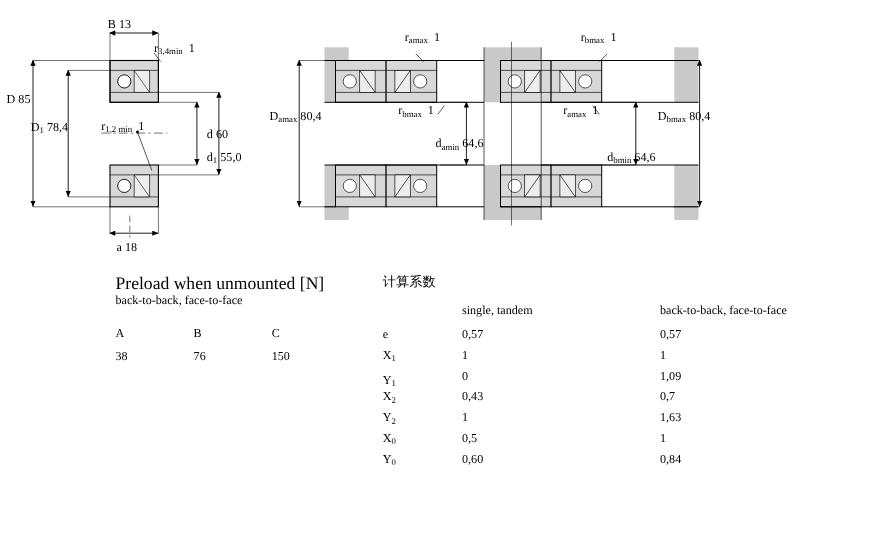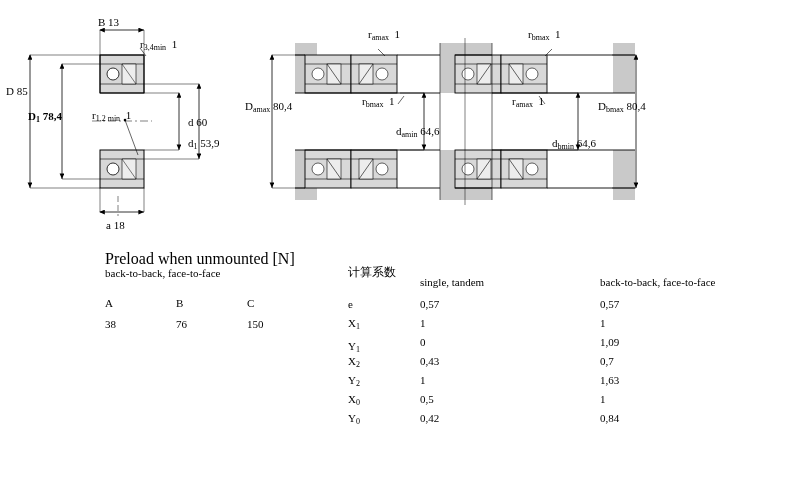--- a/index.html
+++ b/index.html
@@ -235,25 +235,25 @@
   </svg>
 
   <div class="lbl" style="left:98px; top:16px;"><span>B</span> <span>13</span></div>
 
   <div class="lbl" style="left:140px; top:38px;"><span>r</span><sub>3,4min</sub>&nbsp;&nbsp;<span>1</span></div>
 
   <div class="lbl" style="left:6px; top:85px;"><span>D</span> <span>85</span></div>
 
   <div class="lbl" style="left:78px; top:109px;margin-left:14px;"><span>r</span><sub>1,2 min</sub>&nbsp;&nbsp;<span>1</span></div>
 
-  <div class="lbl" style="left:28px; top:110px;font-weight:bold;"><span>D</span><sub>1</sub> <span>78,4</span></div>
+  <div class="lbl" style="left:28px; top:110px;"><span>D</span><sub>1</sub> <span>78,4</span></div>
 
   <div class="lbl" style="left:188px; top:116px;"><span>d</span> <span>60</span></div>
 
-  <div class="lbl" style="left:188px; top:137px;"><span>d</span><sub>1</sub> <span>53,9</span></div>
+  <div class="lbl" style="left:188px; top:137px;"><span>d</span><sub>1</sub> <span>55,0</span></div>
 
   <div class="lbl" style="left:232px; top:128px;"><span></span></div>
 
   <div class="lbl" style="left:106px; top:219px;"><span>a</span> <span>18</span></div>
 
   <div class="lbl" style="left:368px; top:28px;"><span>r</span><sub>amax</sub>&nbsp;&nbsp;<span>1</span></div>
 
   <div class="lbl" style="left:528px; top:28px;"><span>r</span><sub>bmax</sub>&nbsp;&nbsp;<span>1</span></div>
 
   <div class="lbl" style="left:245px; top:100px;"><span>D</span><sub>amax</sub> <span>80,4</span></div>
@@ -272,21 +272,21 @@
   <div class="lbl" style="left:105px; top:267px;">back-to-back, face-to-face</div>
 
   <div class="lbl" style="left:105px; top:297px;">A</div>
   <div class="lbl" style="left:176px; top:297px;">B</div>
   <div class="lbl" style="left:247px; top:297px;">C</div>
 
   <div class="lbl" style="left:105px; top:318px;">38</div>
   <div class="lbl" style="left:176px; top:318px;">76</div>
   <div class="lbl" style="left:247px; top:318px;">150</div>
 
-  <div class="lbl" style="left:348px; top:250px; font-size:12px; font-family:'DejaVu Sans', sans-serif;margin-top:16px;">计算系数</div>
+  <div class="lbl" style="left:348px; top:250px; font-size:12px; font-family:'DejaVu Sans', sans-serif;">计算系数</div>
 
   <div class="lbl" style="left:420px; top:276px;">single, tandem</div>
   <div class="lbl" style="left:600px; top:276px;">back-to-back, face-to-face</div>
 
   <div class="lbl" style="left:348px; top:298px;"><span>e</span><sub></sub></div>
   <div class="lbl" style="left:420px; top:298px;">0,57</div>
   <div class="lbl" style="left:600px; top:298px;">0,57</div>
 
   <div class="lbl" style="left:348px; top:317px;"><span>X</span><sub>1</sub></div>
   <div class="lbl" style="left:420px; top:317px;">1</div>
@@ -302,16 +302,16 @@
 
   <div class="lbl" style="left:348px; top:374px;"><span>Y</span><sub>2</sub></div>
   <div class="lbl" style="left:420px; top:374px;">1</div>
   <div class="lbl" style="left:600px; top:374px;">1,63</div>
 
   <div class="lbl" style="left:348px; top:393px;"><span>X</span><sub>0</sub></div>
   <div class="lbl" style="left:420px; top:393px;">0,5</div>
   <div class="lbl" style="left:600px; top:393px;">1</div>
 
   <div class="lbl" style="left:348px; top:412px;"><span>Y</span><sub>0</sub></div>
-  <div class="lbl" style="left:420px; top:412px;">0,42</div>
+  <div class="lbl" style="left:420px; top:412px;">0,60</div>
   <div class="lbl" style="left:600px; top:412px;">0,84</div>
 
 </div>
 
 </body></html>

